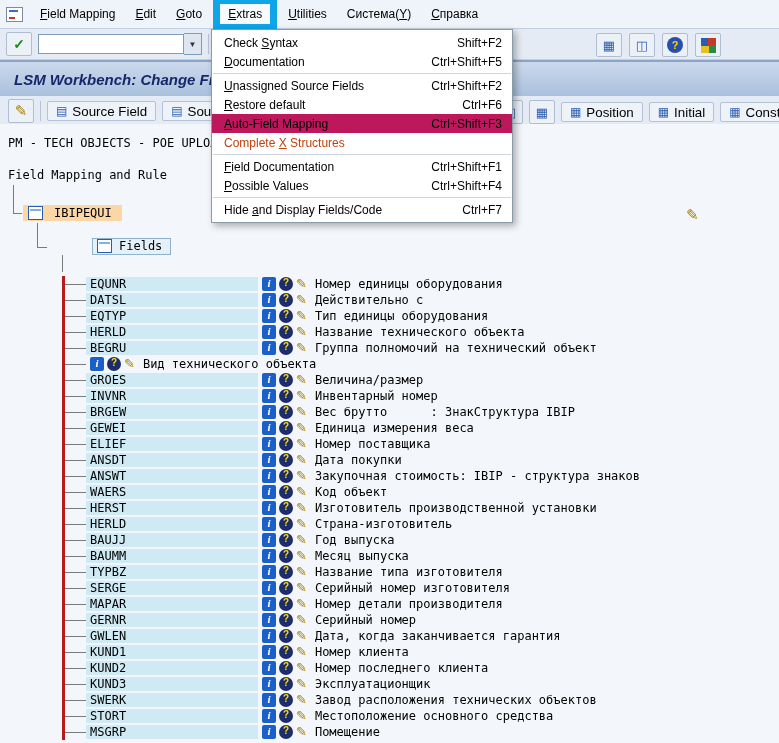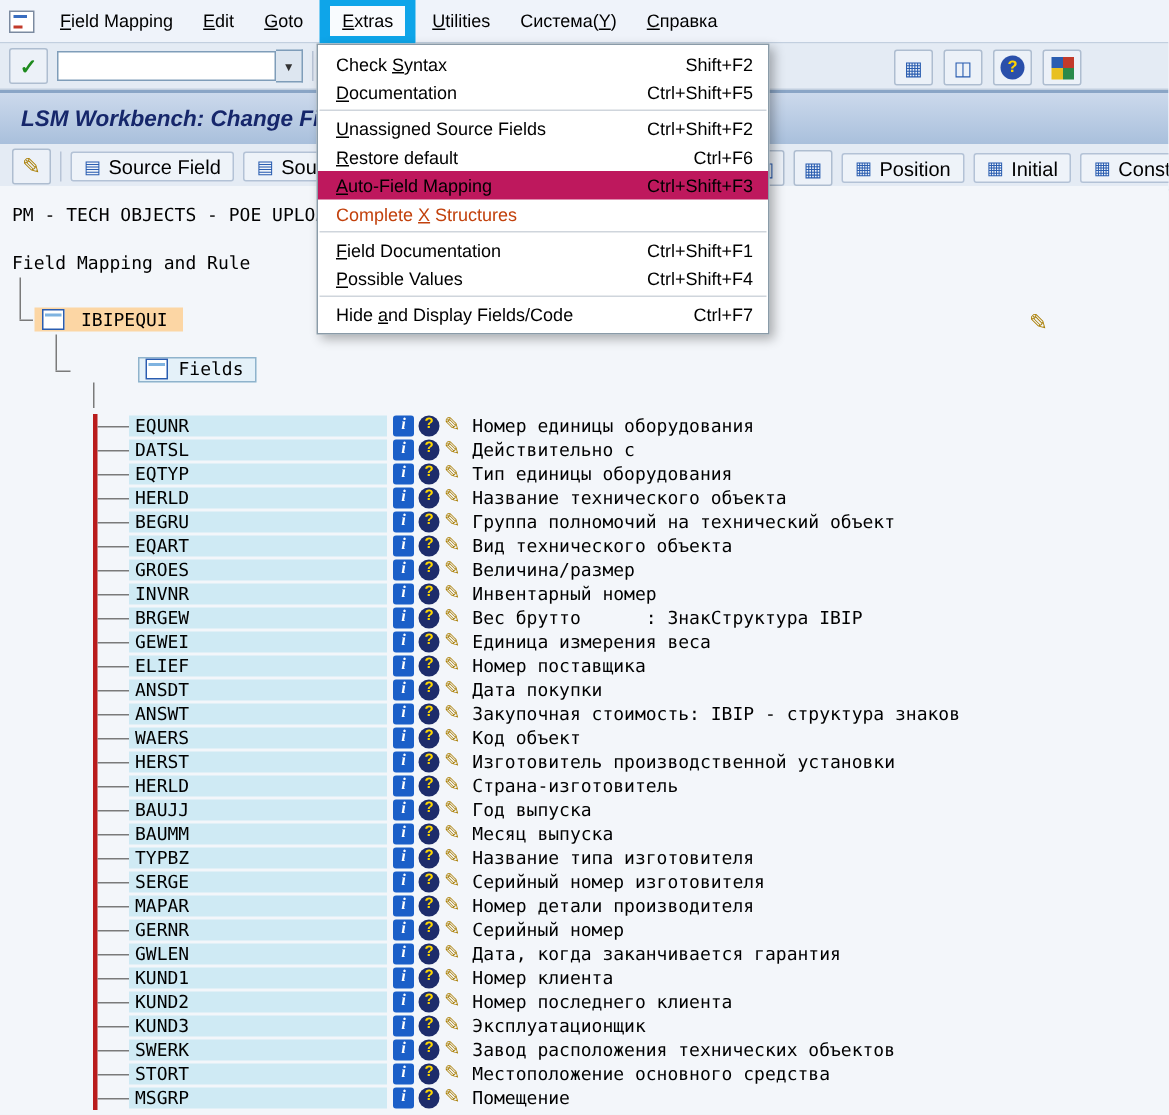--- a/index.html
+++ b/index.html
@@ -226,21 +226,20 @@
     <span class="tick"></span>
     <span class="fname">BEGRU</span>
     <span class="ic-i">i</span>
     <span class="ic-q">?</span>
     <span class="ic-p">✎</span>
     <span class="fdesc">Группа полномочий на технический объект</span>
   </div>
 
   <div class="frow">
     <span class="tick"></span>
-    <span class="fname">EQART</span>
     <span class="ic-i">i</span>
     <span class="ic-q">?</span>
     <span class="ic-p">✎</span>
     <span class="fdesc">Вид технического объекта</span>
   </div>
 
   <div class="frow">
     <span class="tick"></span>
     <span class="fname">GROES</span>
     <span class="ic-i">i</span>

